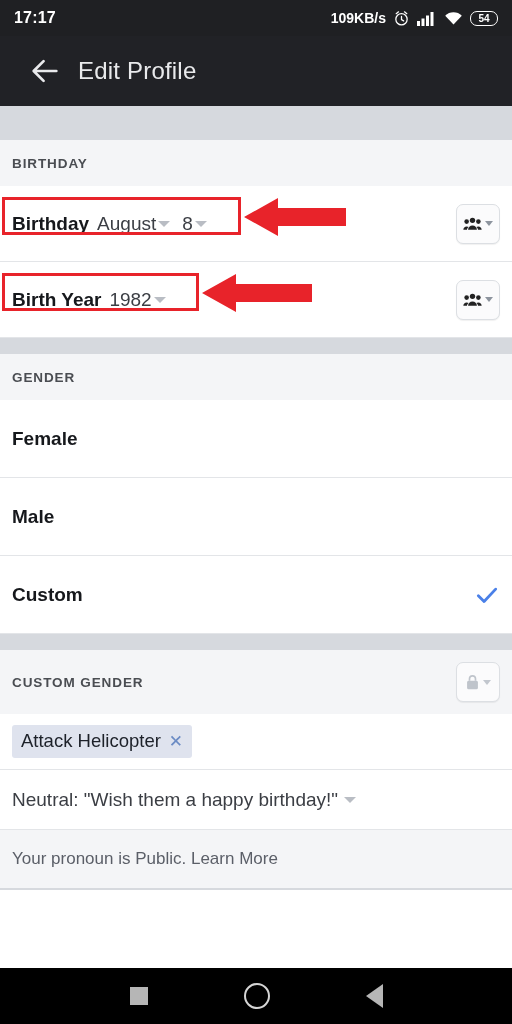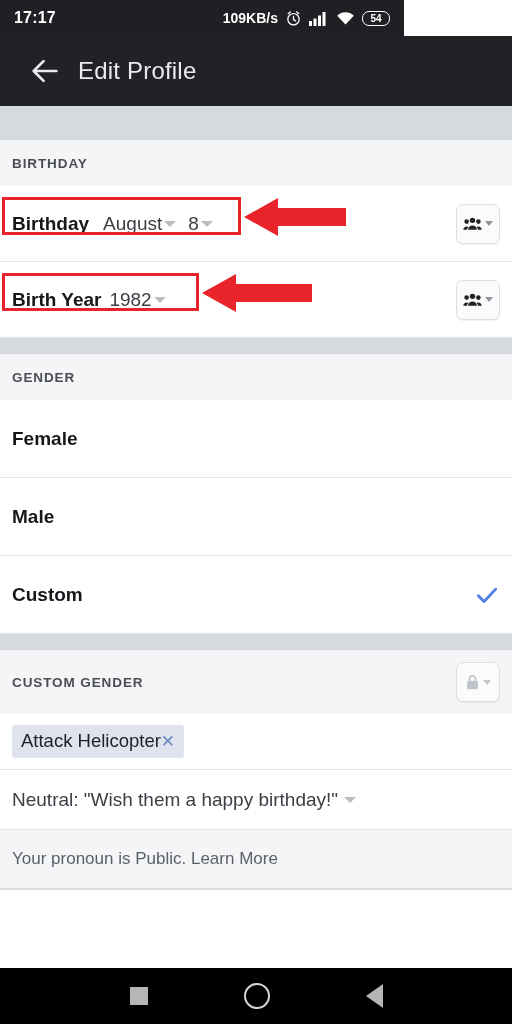--- a/index.html
+++ b/index.html
@@ -11,21 +11,21 @@
   }
   #screen {
     position: relative;
     width: 512px; height: 1024px;
     background: #ffffff;
   }
 
   
   .statusbar {
     position: absolute; left: 0; top: 0;
-    width: 404px; height: 36px;
+    width: 512px; height: 36px;
     background: #1f2023;
     display: flex; align-items: center;
     padding: 15px 14px;
     color: #ffffff;
   }
   .sb-time {
     font-size: 16px; font-weight: bold;
     letter-spacing: .2px;
     color: #ffffff;
   }
@@ -123,20 +123,21 @@
     margin-left: auto;
     width: 26px; height: 26px;
   }
 
   
   .chip {
     display: inline-flex; align-items: center;
     background: #dfe3ee;
     border-radius: 3px;
     padding: 5px 9px 6px 9px;
+    gap: 8px;
   }
   .chip-text { font-size: 18.5px; color: #1d2129; }
   .chip-x { font-size: 17px; color: #6b8bc4; cursor: pointer; line-height: 1; }
 
   .tint-row { background: #f4f5f7; }
   .placeholder-text { font-size: 18.5px; color: #616570; }
   .footer-note { font-size: 17px; color: #5b5f68; }
 
   
   .annot-box {
@@ -214,21 +215,21 @@
   <div class="content">
 
     <div class="gap" style="height:34px"></div>
 
     <div class="sec-head" style="height:46px">
       <span class="sec-head-label">BIRTHDAY</span>
     </div>
 
     <div class="row row-divider" style="height:76px">
       <span class="lbl-bold">Birthday</span>
-      <span class="val" style="margin-left:14px">August</span>
+      <span class="val" style="margin-left:8px">August</span>
       <span class="caret"></span>
       <span class="val" style="margin-left:10px">8</span>
       <span class="caret"></span>
       <span class="privacy-btn" style="margin-left:auto">
         <span class="ic">
           <svg width="19" height="15" viewBox="0 0 24 18">
             <circle cx="12" cy="5" r="3.4" fill="#222"></circle>
             <circle cx="4.6" cy="6.6" r="2.9" fill="#222"></circle>
             <circle cx="19.4" cy="6.6" r="2.9" fill="#222"></circle>
             <path d="M6.4 17c0-3.1 2.5-5.4 5.6-5.4S17.6 13.9 17.6 17z" fill="#222"></path>

